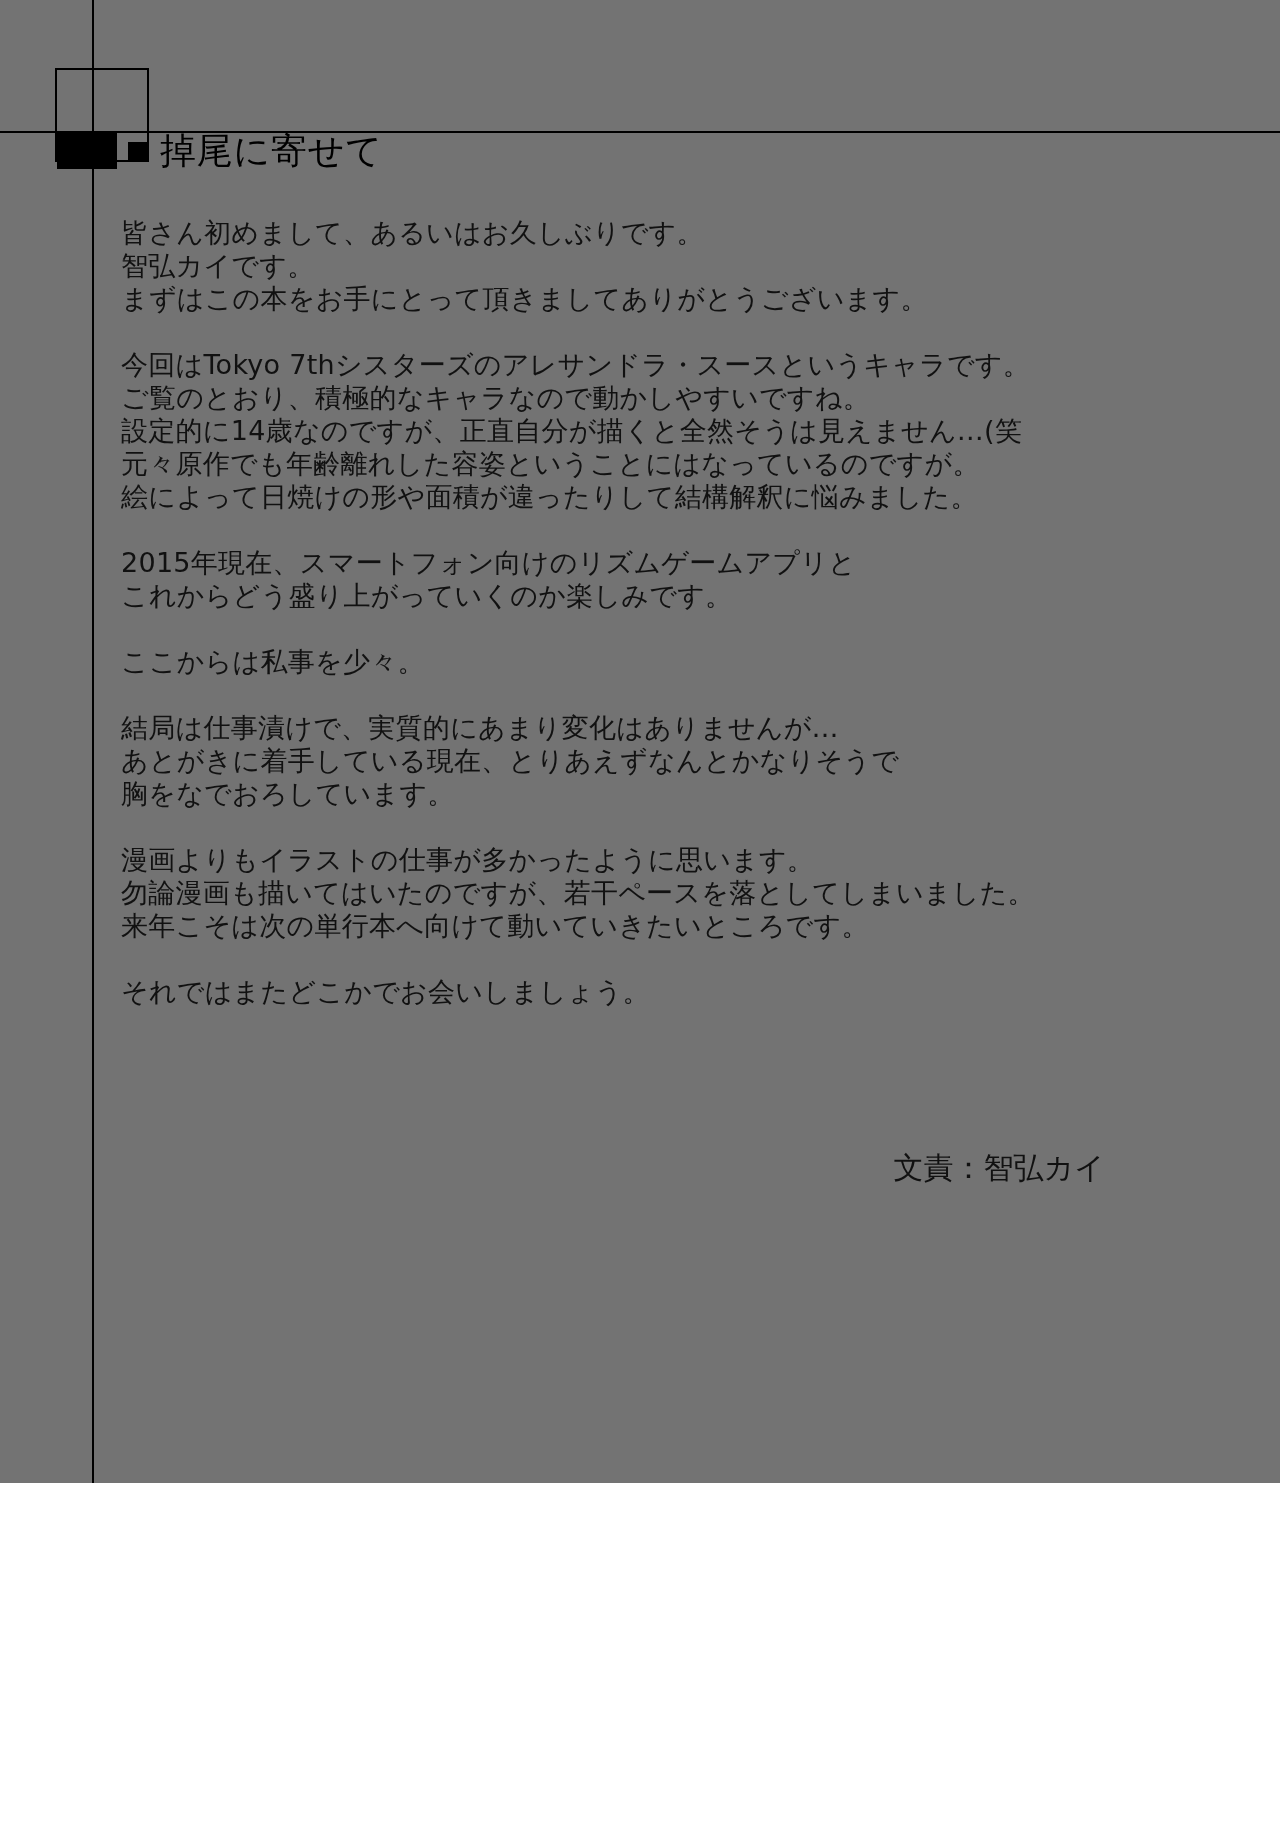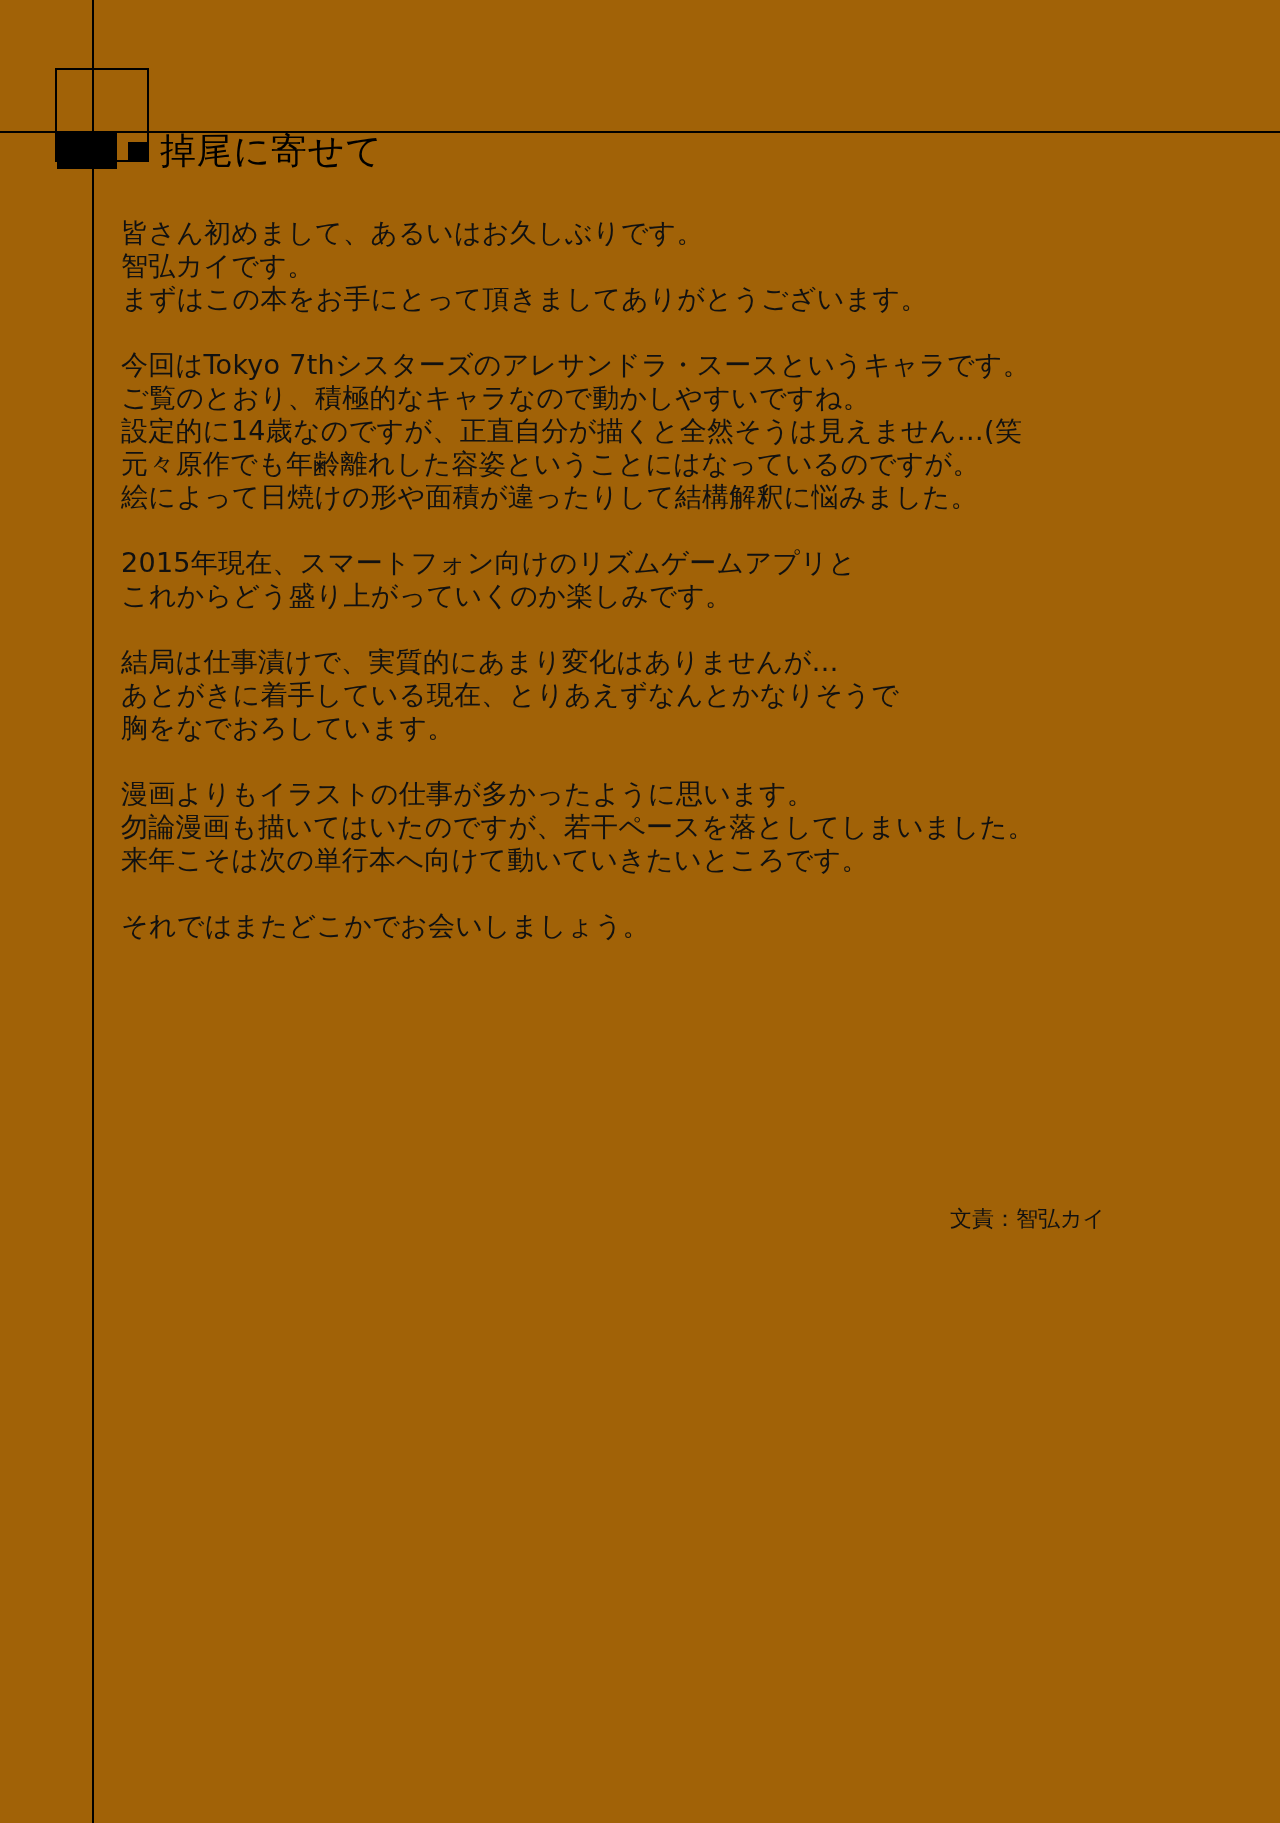--- a/index.html
+++ b/index.html
@@ -7,22 +7,22 @@
     padding: 0;
     background: #ffffff;
   }
   body {
     font-family: "DejaVu Sans", "Liberation Sans", sans-serif;
     color: #000000;
   }
   #page {
     position: relative;
     width: 1280px;
-    height: 1823px;
-    background: #a16207;
+    height: 1483px;
+    background: #737373;
     overflow: hidden;
   }
 
   
   .rule-horizontal {
     position: absolute;
     left: 0;
     width: 1280px;
     height: 2px;
     background: #000000;
@@ -86,22 +86,22 @@
   }
   .line {
     display: block;
     white-space: nowrap;
   }
 
   
   .signature {
     position: absolute;
     right: 175px;
-    top: 1206px;
-    font-size: 22px;
+    top: 1150px;
+    font-size: 30px;
     line-height: 1.2;
     color: #111111;
     white-space: nowrap;
   }
 </style>
 </head>
 <body>
 
 <div id="page">
 
@@ -129,20 +129,23 @@
       <span class="line">設定的に14歳なのですが、正直自分が描くと全然そうは見えません…(笑</span>
       <span class="line">元々原作でも年齢離れした容姿ということにはなっているのですが。</span>
       <span class="line">絵によって日焼けの形や面積が違ったりして結構解釈に悩みました。</span>
     </p>
 
     <p class="para">
       <span class="line">2015年現在、スマートフォン向けのリズムゲームアプリと</span>
       <span class="line">これからどう盛り上がっていくのか楽しみです。</span>
     </p>
 
+    <p class="para">
+      <span class="line">ここからは私事を少々。</span>
+    </p>
 
     <p class="para">
       <span class="line">結局は仕事漬けで、実質的にあまり変化はありませんが…</span>
       <span class="line">あとがきに着手している現在、とりあえずなんとかなりそうで</span>
       <span class="line">胸をなでおろしています。</span>
     </p>
 
     <p class="para">
       <span class="line">漫画よりもイラストの仕事が多かったように思います。</span>
       <span class="line">勿論漫画も描いてはいたのですが、若干ペースを落としてしまいました。</span>

